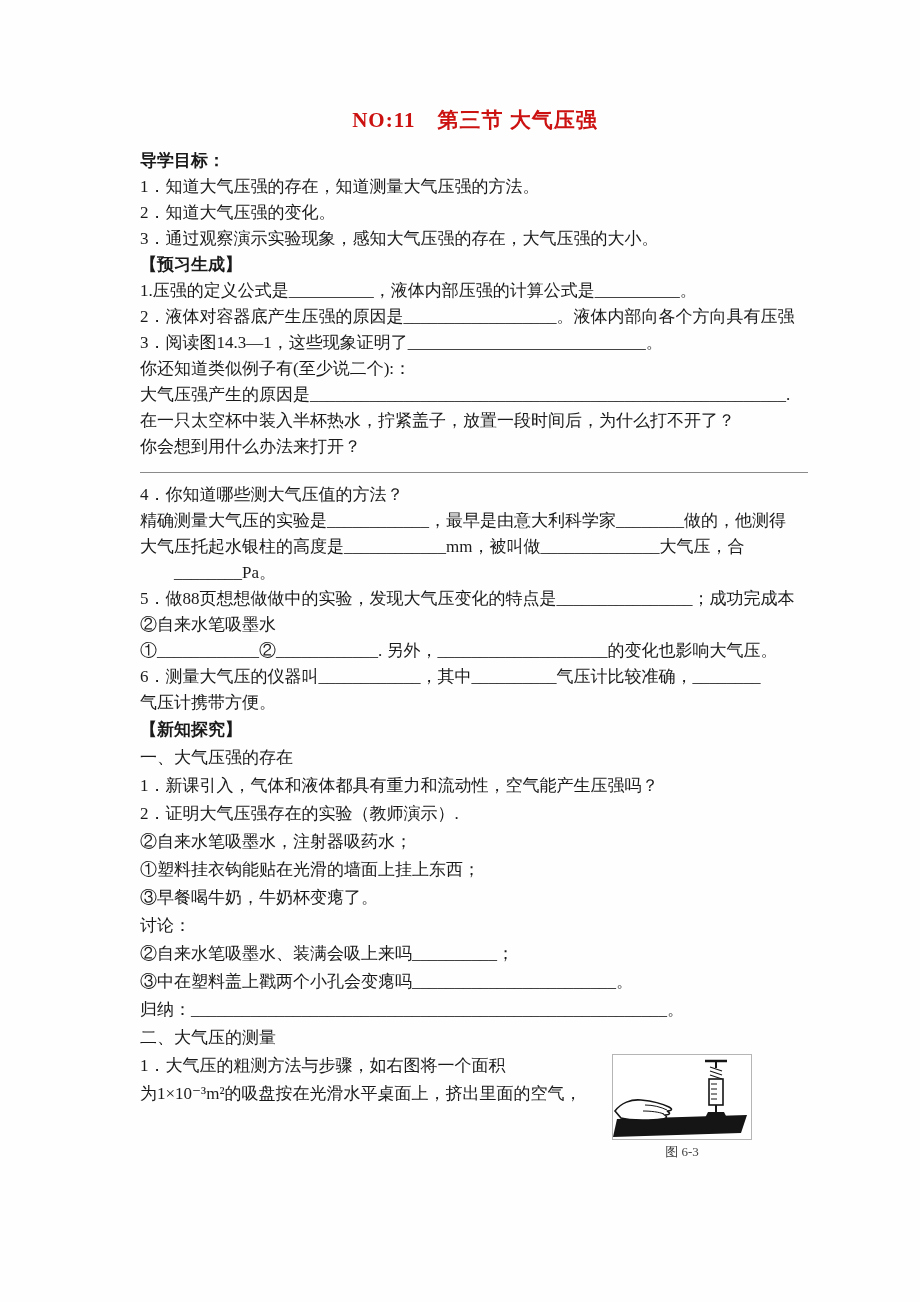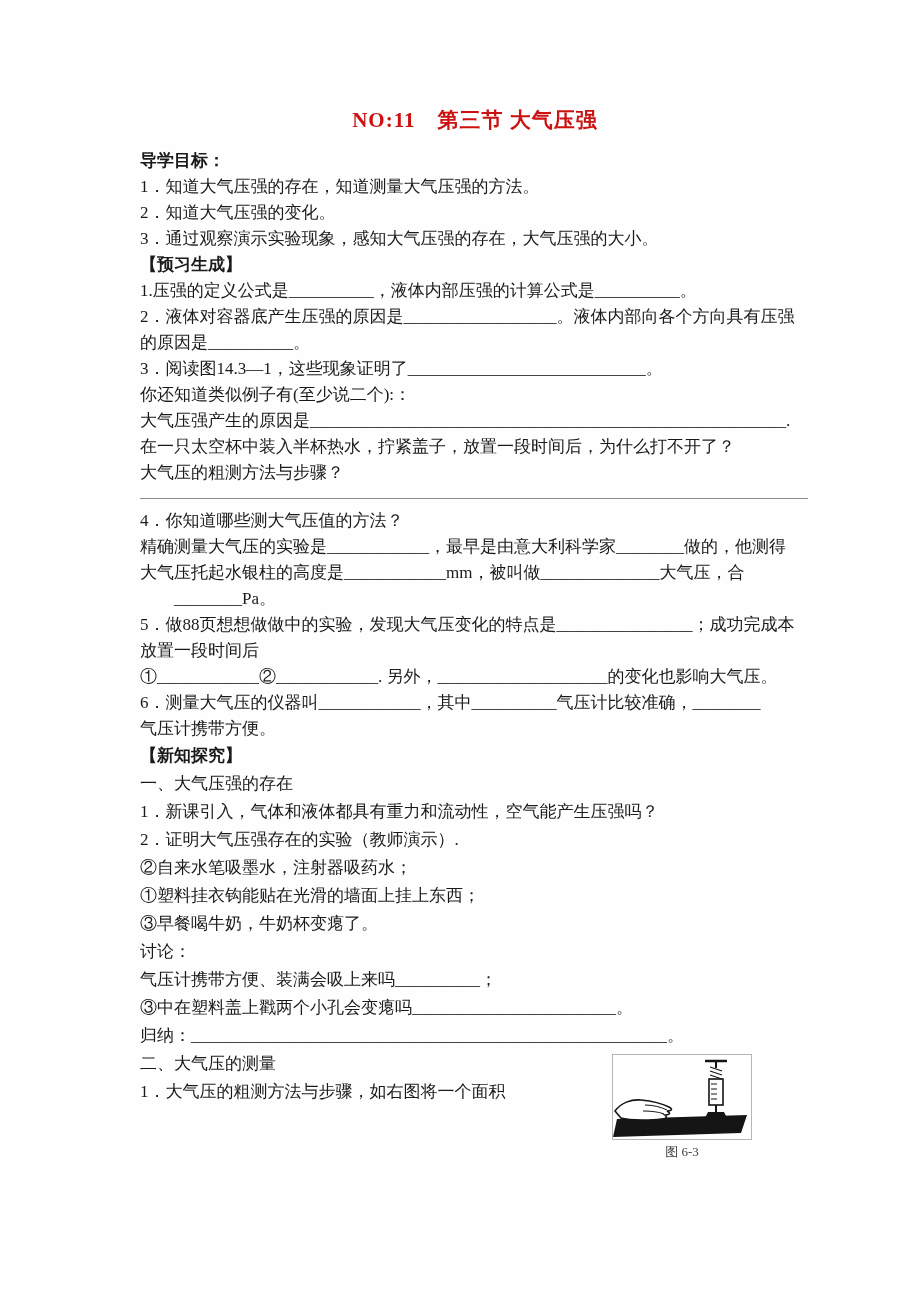--- a/index.html
+++ b/index.html
@@ -73,52 +73,52 @@
       <p class="line bold">导学目标：</p>
       <p class="line">1．知道大气压强的存在，知道测量大气压强的方法。</p>
       <p class="line">2．知道大气压强的变化。</p>
       <p class="line">3．通过观察演示实验现象，感知大气压强的存在，大气压强的大小。</p>
     </section>
 
     <section class="preview">
       <p class="line bold">【预习生成】</p>
       <p class="line">1.压强的定义公式是__________，液体内部压强的计算公式是__________。</p>
       <p class="line">2．液体对容器底产生压强的原因是__________________。液体内部向各个方向具有压强</p>
-      <p class="line">的原因是__________。</p>
       <p class="line">3．阅读图14.3—1，这些现象证明了____________________________。</p>
       <p class="line">你还知道类似例子有(至少说二个):：</p>
       <p class="line">大气压强产生的原因是________________________________________________________.</p>
       <p class="line">在一只太空杯中装入半杯热水，拧紧盖子，放置一段时间后，为什么打不开了？</p>
-      <p class="line">大气压的粗测方法与步骤？</p>
+      <p class="line">你会想到用什么办法来打开？</p>
       <div class="rule"></div>
       <p class="line">4．你知道哪些测大气压值的方法？</p>
       <p class="line">精确测量大气压的实验是____________，最早是由意大利科学家________做的，他测得</p>
       <p class="line">大气压托起水银柱的高度是____________mm，被叫做______________大气压，合</p>
       <p class="line indent">________Pa。</p>
       <p class="line">5．做88页想想做做中的实验，发现大气压变化的特点是________________；成功完成本</p>
-      <p class="line">放置一段时间后</p>
+      <p class="line">②自来水笔吸墨水</p>
       <p class="line">①____________②____________. 另外，____________________的变化也影响大气压。</p>
       <p class="line">6．测量大气压的仪器叫____________，其中__________气压计比较准确，________</p>
       <p class="line">气压计携带方便。</p>
     </section>
 
     <section class="explore">
       <p class="line bold">【新知探究】</p>
       <p class="line">一、大气压强的存在</p>
       <p class="line">1．新课引入，气体和液体都具有重力和流动性，空气能产生压强吗？</p>
       <p class="line">2．证明大气压强存在的实验（教师演示）.</p>
       <p class="line">②自来水笔吸墨水，注射器吸药水；</p>
       <p class="line">①塑料挂衣钩能贴在光滑的墙面上挂上东西；</p>
       <p class="line">③早餐喝牛奶，牛奶杯变瘪了。</p>
       <p class="line">讨论：</p>
-      <p class="line">气压计携带方便、装满会吸上来吗__________；</p>
+      <p class="line">②自来水笔吸墨水、装满会吸上来吗__________；</p>
       <p class="line">③中在塑料盖上戳两个小孔会变瘪吗________________________。</p>
       <p class="line">归纳：________________________________________________________。</p>
       <p class="line">二、大气压的测量</p>
       <p class="line">1．大气压的粗测方法与步骤，如右图将一个面积</p>
+      <p class="line">为1×10⁻³m²的吸盘按在光滑水平桌面上，挤出里面的空气，</p>
     </section>
 
   </div>
 
   <figure class="exp-figure">
     <div class="fig-img">
       <svg width="138" height="84" viewBox="0 0 138 84" xmlns="http://www.w3.org/2000/svg">
         <rect x="0" y="0" width="138" height="84" fill="#ffffff"></rect>
 
         <polygon points="4,64 134,60 128,78 0,82" fill="#151515"></polygon>

